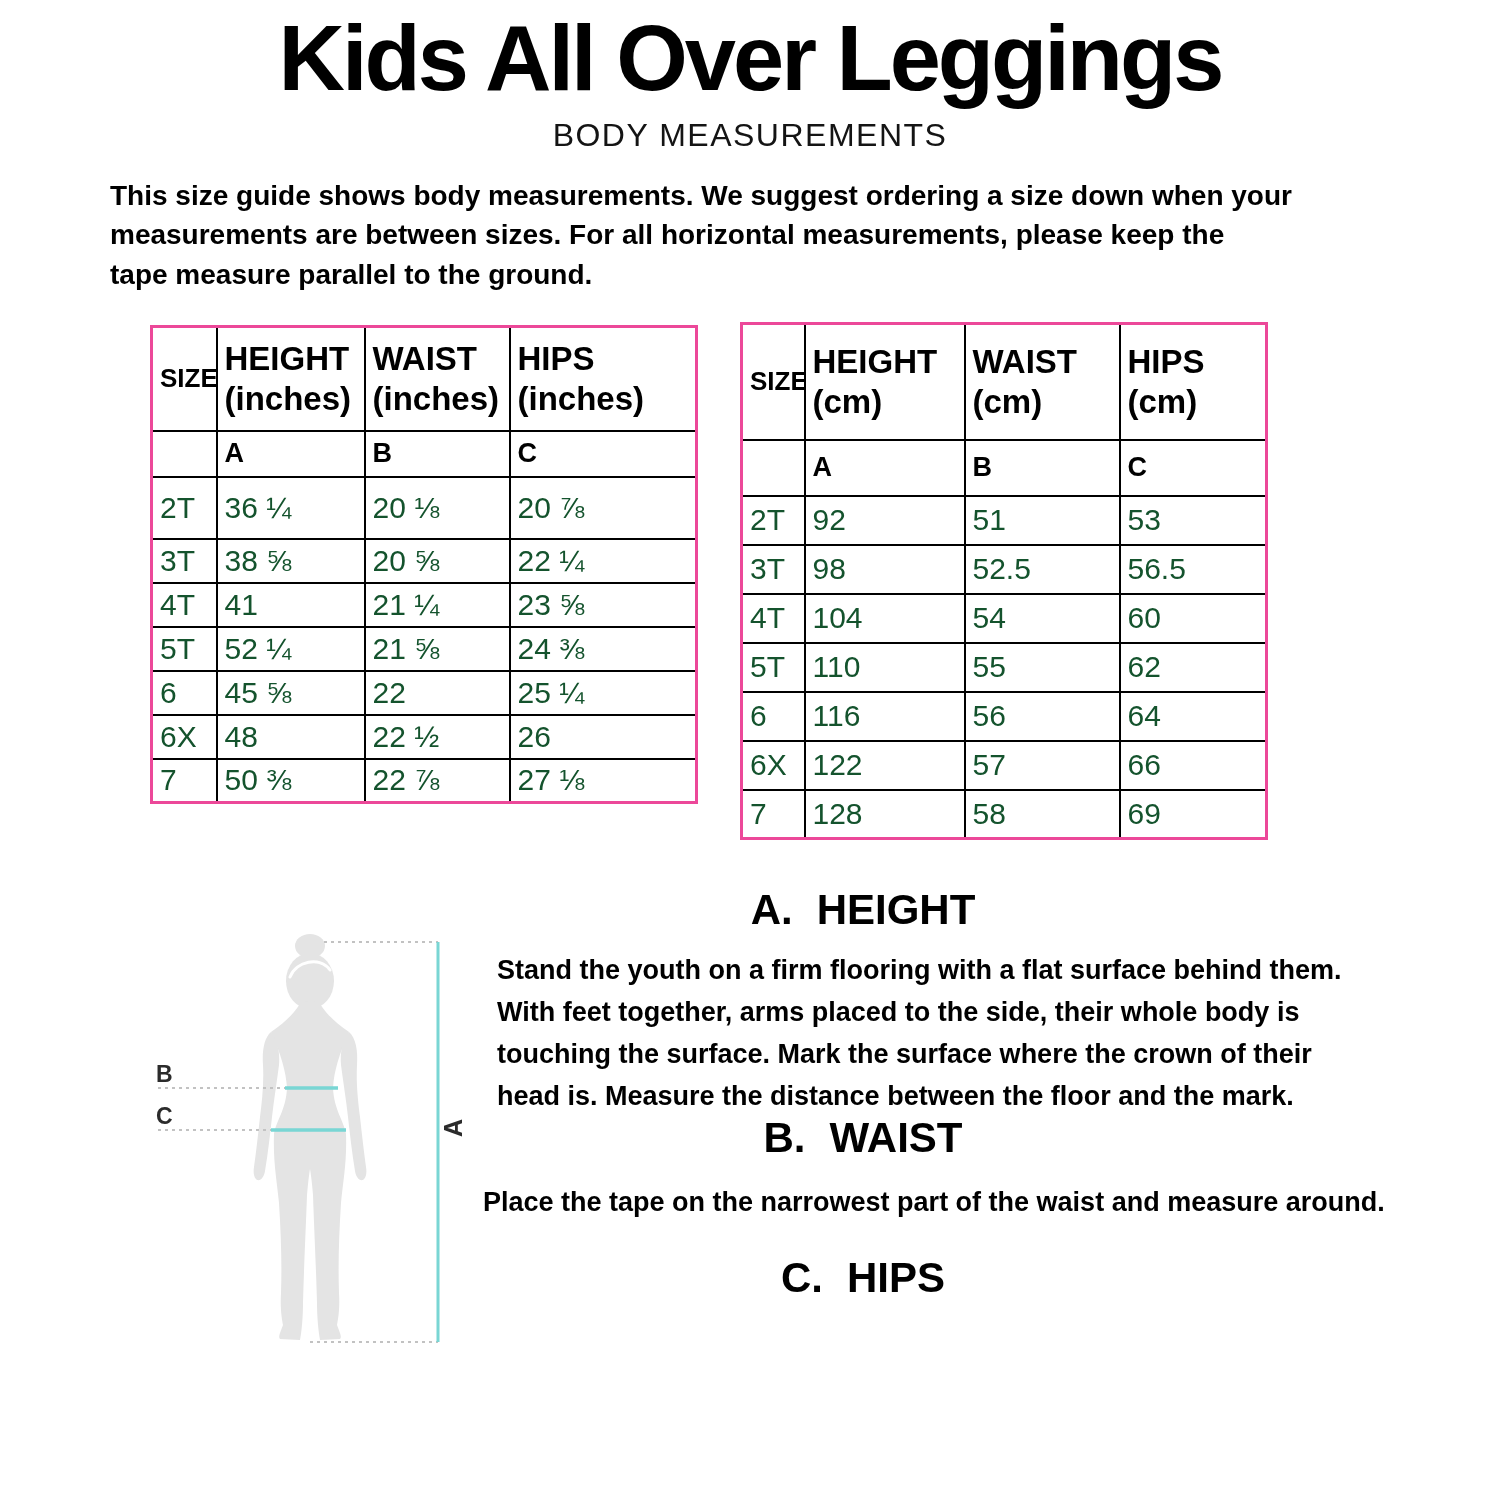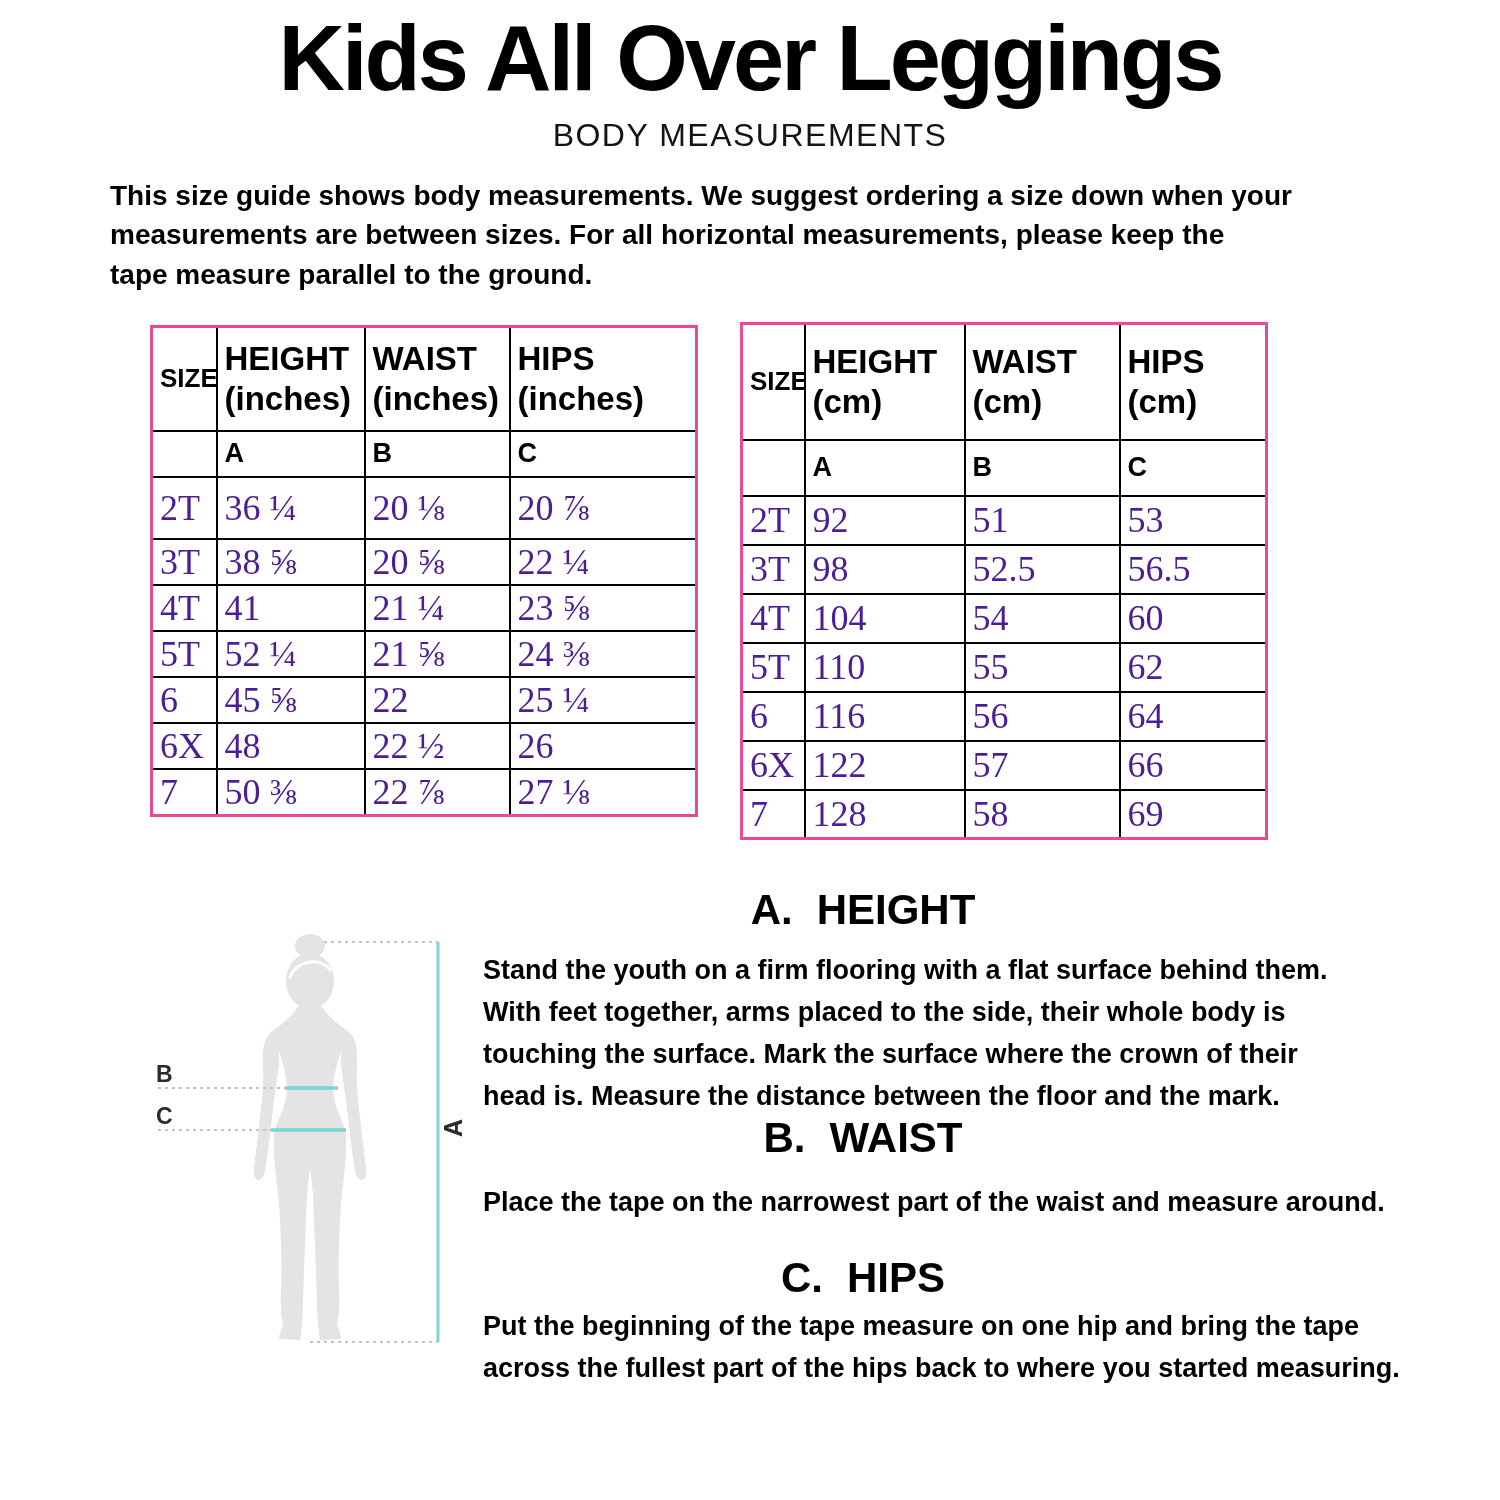--- a/index.html
+++ b/index.html
@@ -22,38 +22,38 @@
   }
   
   table.sizes{border-collapse:collapse;table-layout:fixed;background:#fff;position:absolute;}
   table.sizes td,table.sizes th{border:2px solid #000;padding:1px 7px;text-align:left;vertical-align:middle;overflow:hidden;}
   table.sizes{border:3px solid #ec4899;}
   #table-in{left:150px;top:325px;width:545px;}
   #table-cm{left:740px;top:322px;width:525px;}
   .th-main{font-size:33px;font-weight:700;line-height:1.22;}
   .th-size{font-size:26px;font-weight:700;}
   .letter-cell{font-size:27px;font-weight:700;}
-  .data-cell{font-size:36px;font-weight:400;color:#4c1d95;font-family:Liberation Serif, serif;}
+  .data-cell{font-size:30px;font-weight:400;color:#14532d;}
   #table-in tr.hdr{height:104px;} #table-in tr.sub{height:46px;}
   #table-in tr.r0{height:62px;}  #table-in tr.rx{height:44px;}
   #table-cm tr.hdr{height:116px;} #table-cm tr.sub{height:56px;}
   #table-cm tr.rx{height:49px;}
   
   .sec-heading{
     position:absolute;left:483px;width:760px;text-align:center;
     font-size:42px;font-weight:700;
   }
   .sec-letter{display:inline-block;margin-right:24px;}
   .sec-word{display:inline-block;}
   .sec-body{
     position:absolute;left:483px;width:965px;
     font-size:27px;font-weight:700;line-height:1.55;white-space:pre-line;
   }
   #sec-a-heading{top:886px;}
-  #sec-a-body{top:950px;}
+  #sec-a-body{top:950px;margin-left:14px;}
   #sec-b-heading{top:1114px;}
   #sec-b-body{top:1182px;}
   #sec-c-heading{top:1254px;}
   #sec-c-body{top:1306px;}
   
   #figure{position:absolute;left:140px;top:905px;width:340px;height:470px;}
 </style>
 </head>
 <body>
 
@@ -287,16 +287,14 @@
 head is. Measure the distance between the floor and the mark.</div>
 
   <div id="sec-b-heading" class="sec-heading">
     <span class="sec-letter">B.</span><span class="sec-word">WAIST</span>
   </div>
   <div id="sec-b-body" class="sec-body">Place the tape on the narrowest part of the waist and measure around.</div>
 
   <div id="sec-c-heading" class="sec-heading">
     <span class="sec-letter">C.</span><span class="sec-word">HIPS</span>
   </div>
-  <div id="sec-c-body" class="sec-body">Put the beginning of the tape measure on one hip and bring the tape
-across the fullest part of the hips back to where you started measuring.</div>
 
 </div>
 
 </body></html>

